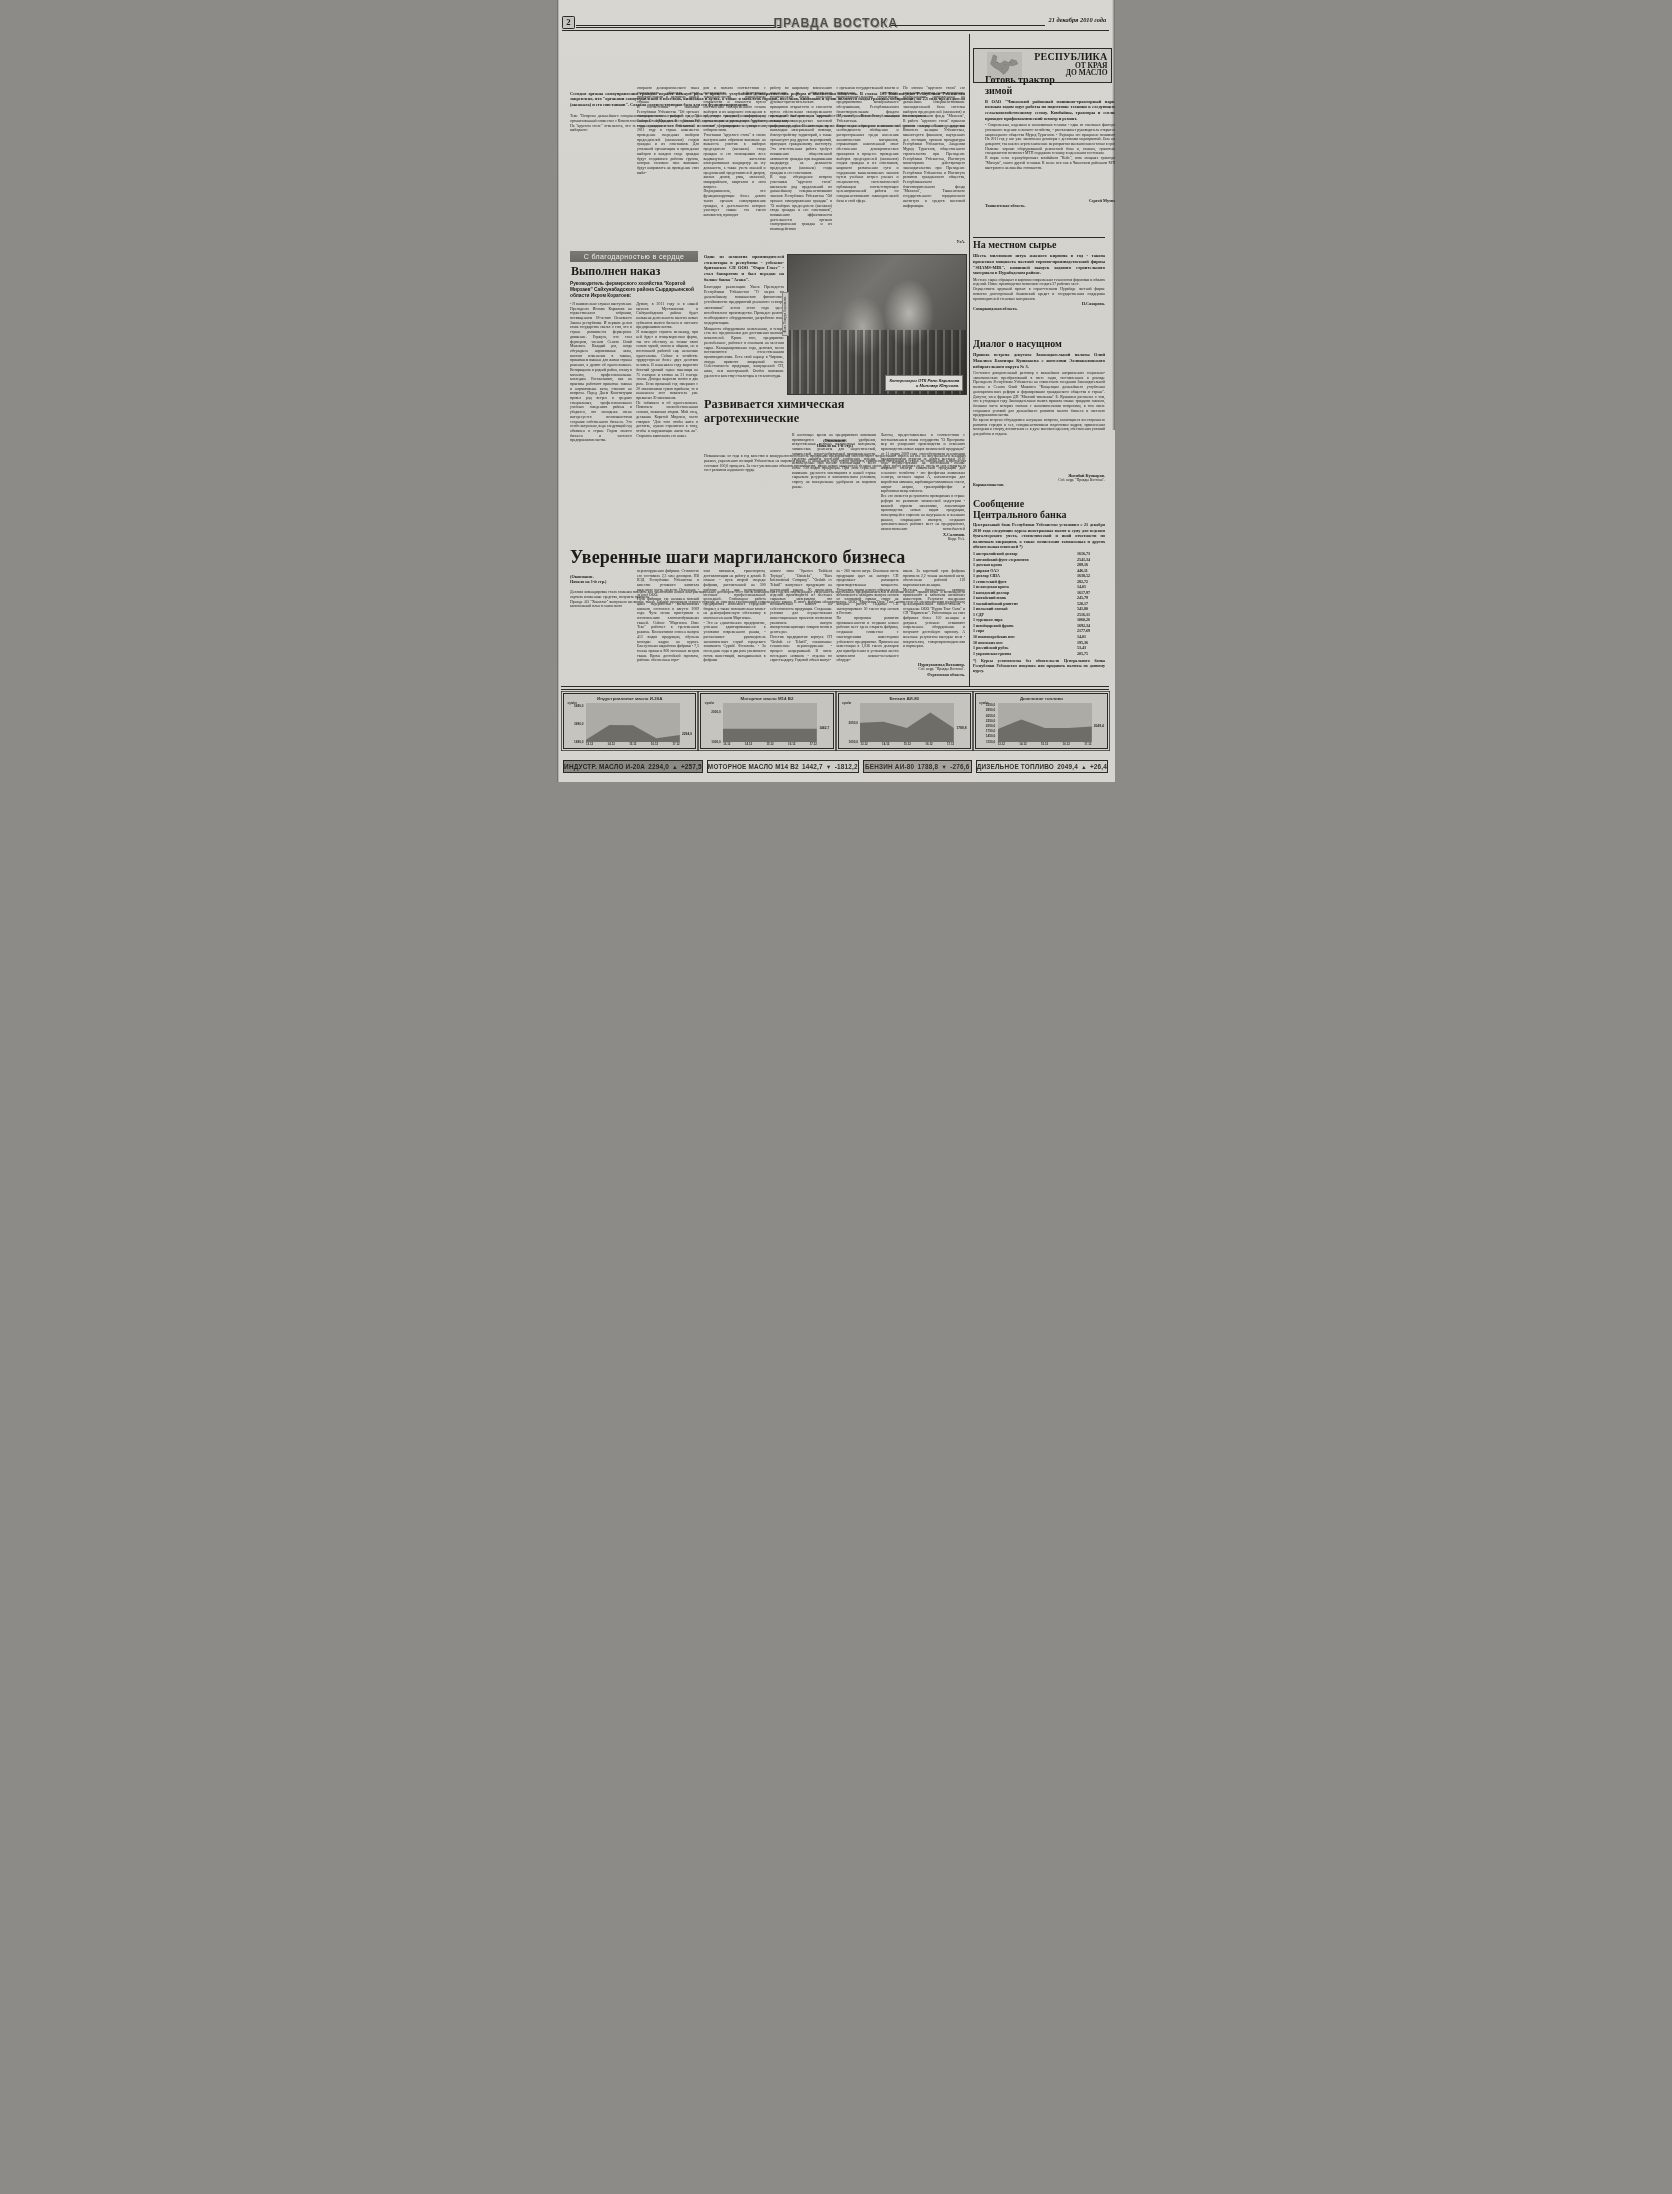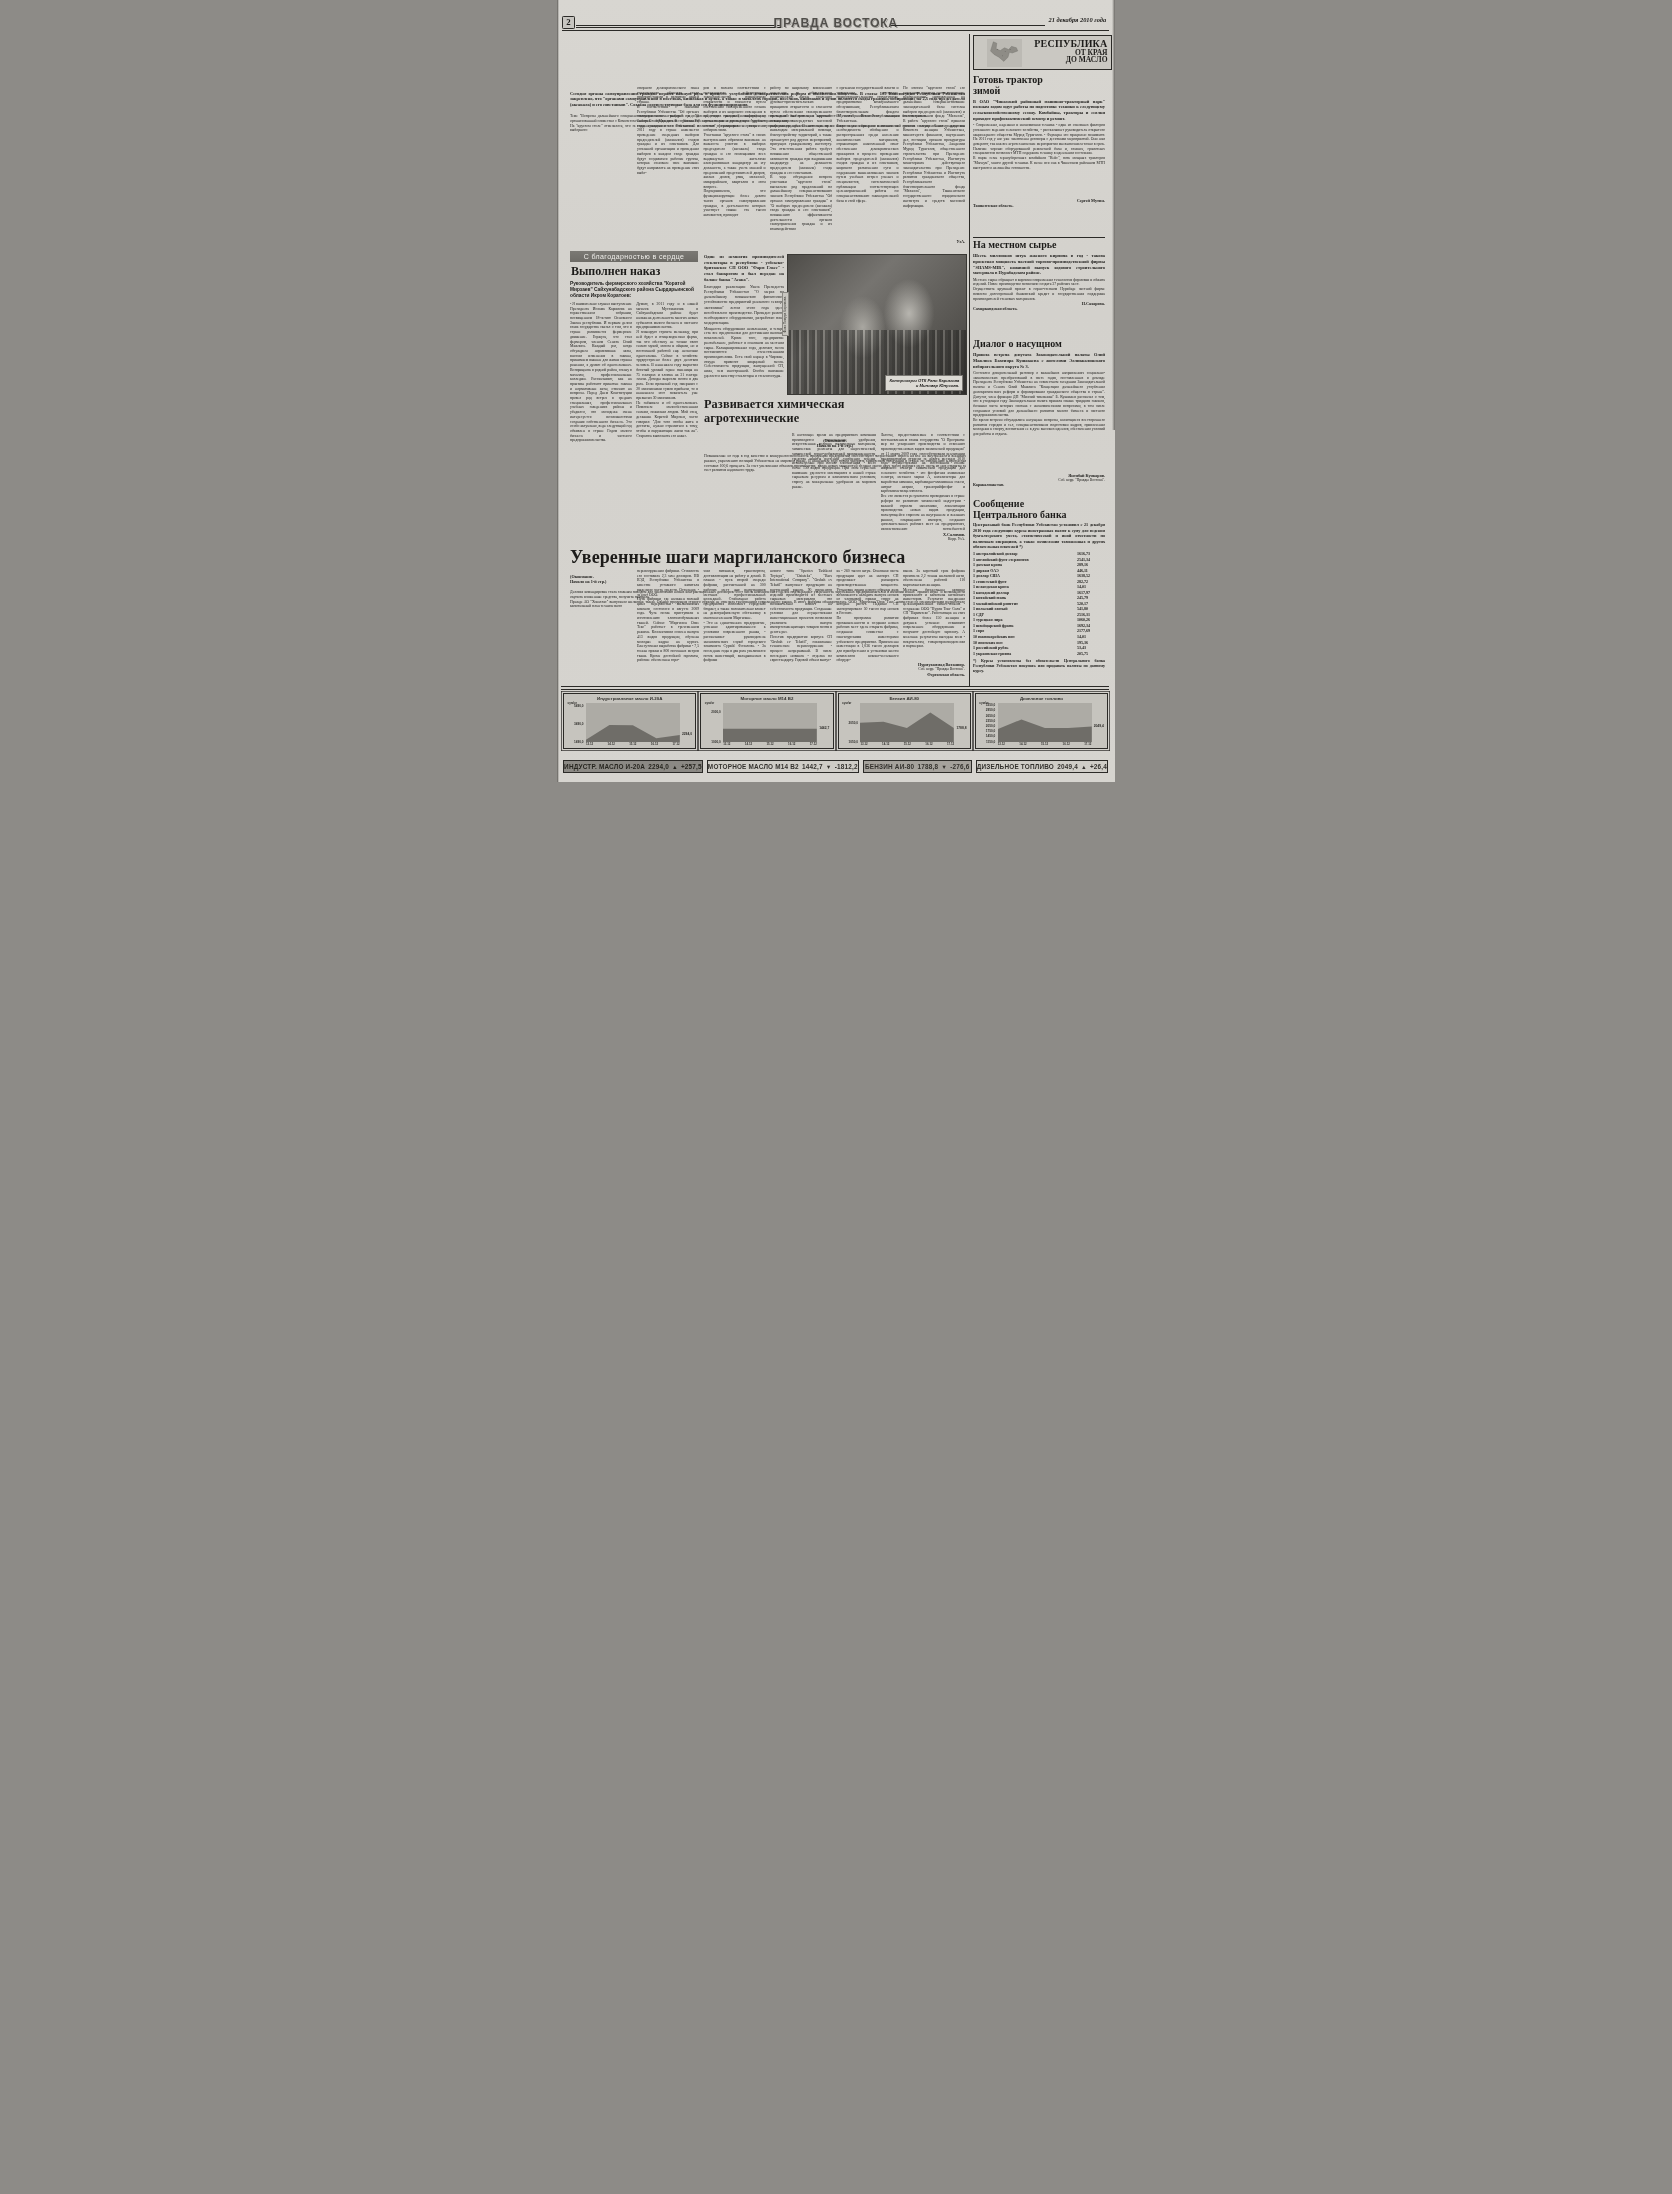--- a/index.html
+++ b/index.html
@@ -28,21 +28,21 @@
   .cols .ncol{flex:1;font-size:3.8px;line-height:1.24;text-align:justify;white-space:pre-line;overflow:hidden;}
   .contnote{font-weight:bold;font-size:4.2px;text-align:center;margin-bottom:1.3px;}
   .byline{font-weight:bold;font-size:4.2px;text-align:right;}
   .region{font-weight:bold;font-size:4px;text-align:left;}
   .vline{position:absolute;width:0.9px;background:#2b2a27;}
   
   .banner{background:linear-gradient(180deg,#7b7974,#6d6b66);color:#f0efeb;
     font-family:"Liberation Sans",sans-serif;font-size:7px;letter-spacing:0.4px;
     text-align:center;padding:1.8px 0 2.2px;}
   
-  .repbox{border:0.7px solid #2b2a27;background:#cac8c2;padding:2.6px 3.5px;display:flex;gap:2px;}
+  .repbox{border:0.7px solid #2b2a27;background:#cac8c2;padding:2.6px 3.5px;display:flex;gap:2px;margin-top:13px;}
   .repmap{width:53px;height:28px;}
   .reptitle{flex:1;text-align:right;font-weight:bold;line-height:1.02;}
   .reptitle .t1{font-size:10px;letter-spacing:0.2px;}
   .reptitle .t2,.reptitle .t3{font-size:7.5px;}
   
   .photo{position:relative;background:
      radial-gradient(39px 53px at 68% 42%, #b7b5af 0%, rgba(0,0,0,0) 65%),
      radial-gradient(35px 48px at 42% 52%, #a9a7a1 0%, rgba(0,0,0,0) 65%),
      linear-gradient(135deg,#4f4d49 0%,#767470 35%,#5a5854 70%,#403e3b 100%);
      border:0.4px solid #3a3935;}
@@ -197,21 +197,21 @@
       <circle cx="66" cy="30" r="1.2" fill="#55534f"></circle>
         <circle cx="44" cy="48" r="1.2" fill="#55534f"></circle>
     </svg>
     <div class="reptitle">
       <div class="t1">РЕСПУБЛИКА</div>
       <div class="t2">ОТ КРАЯ</div>
       <div class="t3">ДО МАСЛО</div>
     </div>
   </div>
 
-  <div class="abs" style="left:416px;top:75px;width:132px;">
+  <div class="abs" style="left:428px;top:75px;width:132px;">
     <div class="h-md" style="white-space:pre-line;font-size:10px;">Готовь трактор
 зимой</div>
     <div class="lead-b" style="margin-top:2.6px;">В ОАО "Чиназский районный машинно-тракторный парк" полным ходом идут работы по подготовке техники к следующему сельскохозяйственному сезону. Комбайны, тракторы и сеялки проходят профилактический осмотр и ремонт.</div>
     <div class="bodytxt" style="margin-top:1.8px;height:75px;overflow:hidden;">- Современная, надежная и экономичная техника - один из основных факторов успешного ведения сельского хозяйства, - рассказывает руководитель открытого акционерного общества Мурод Турагазов. - Фермеры это прекрасно понимают. На 2011 год у нас уже заключены договоры с десятками мероприятий. Они нам доверяют, так как все агротехнические мероприятия мы выполняем точно в срок.
 Наличие хорошо оборудованной ремонтной базы и, главное, грамотных специалистов позволяет МТП содержать технику в идеальном состоянии.
 В парке семь зерноуборочных комбайнов "Кейс", пять мощных тракторов "Магнум", много другой техники. К весне вся она в Чиназском районном МТП выстроится на линейке готовности.</div>
     <div class="byline">Сергей Мутин.</div>
     <div class="region">Ташкентская область.</div>
   </div>
 

